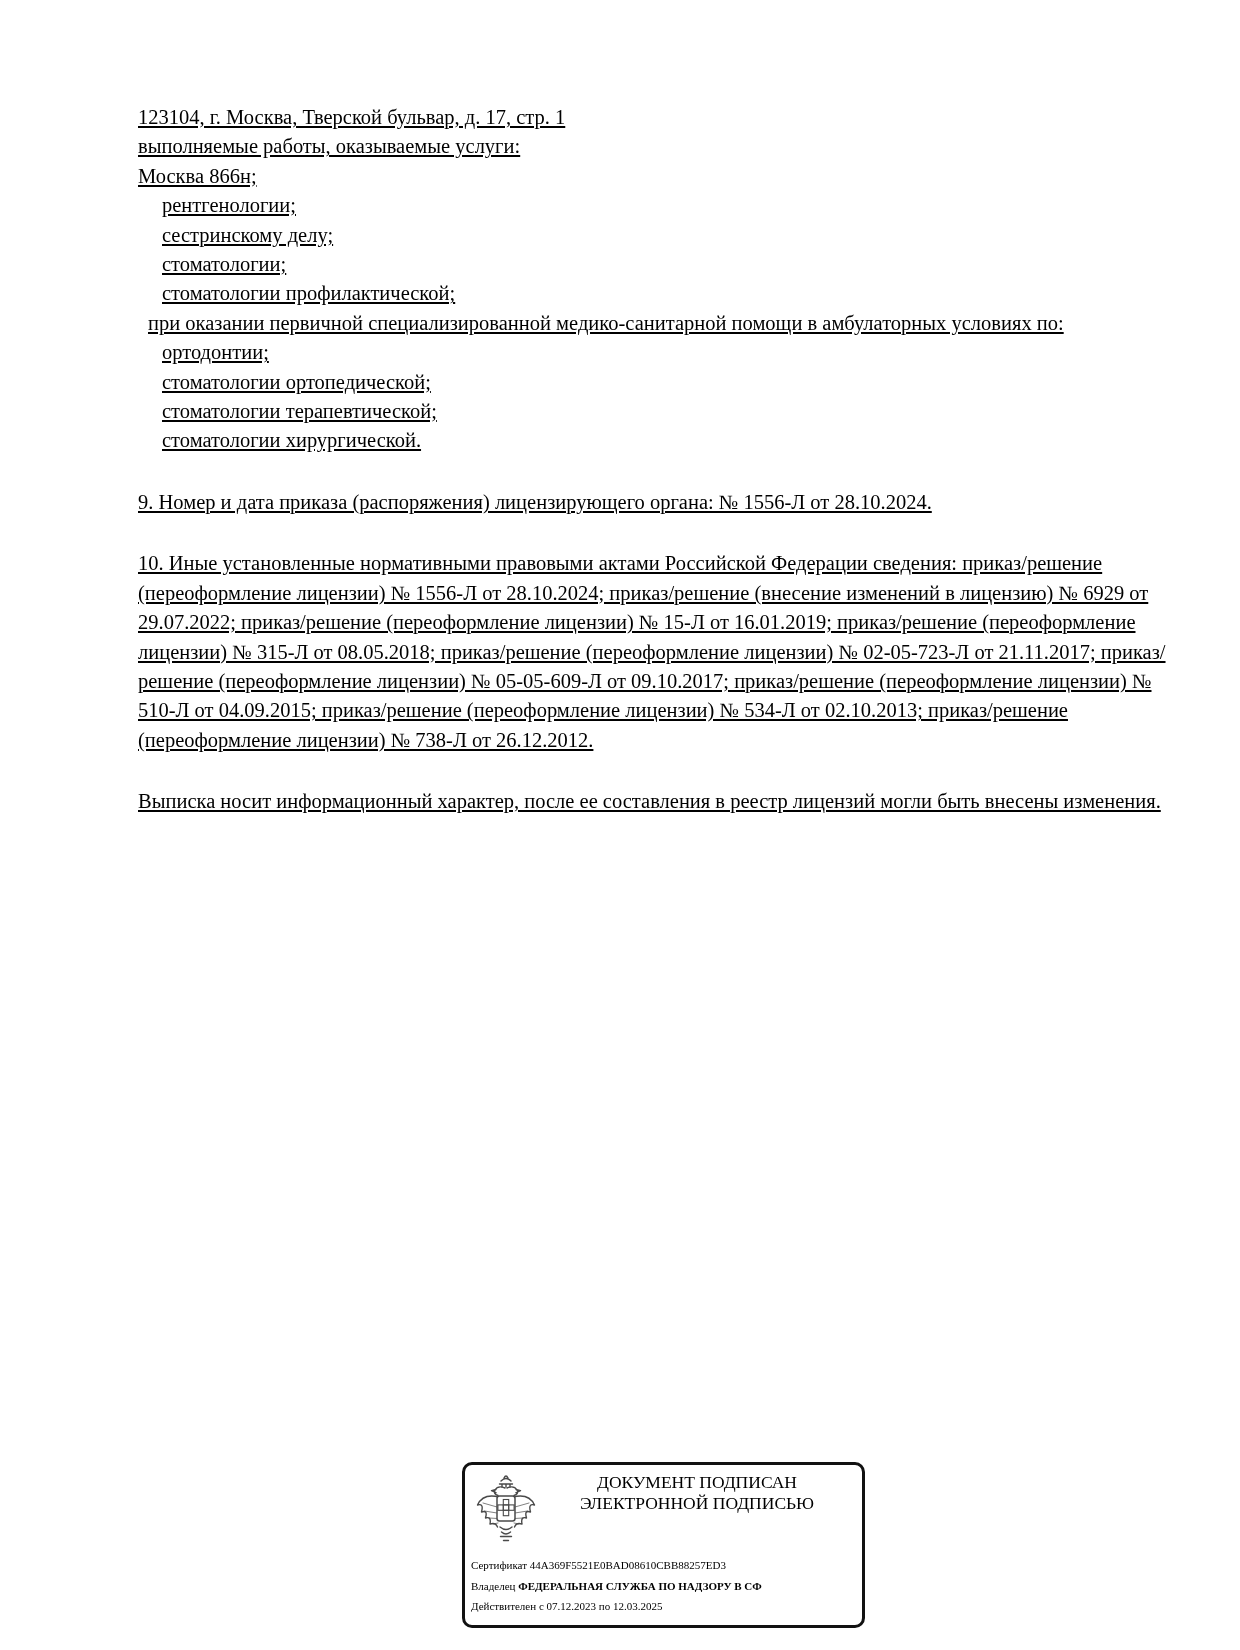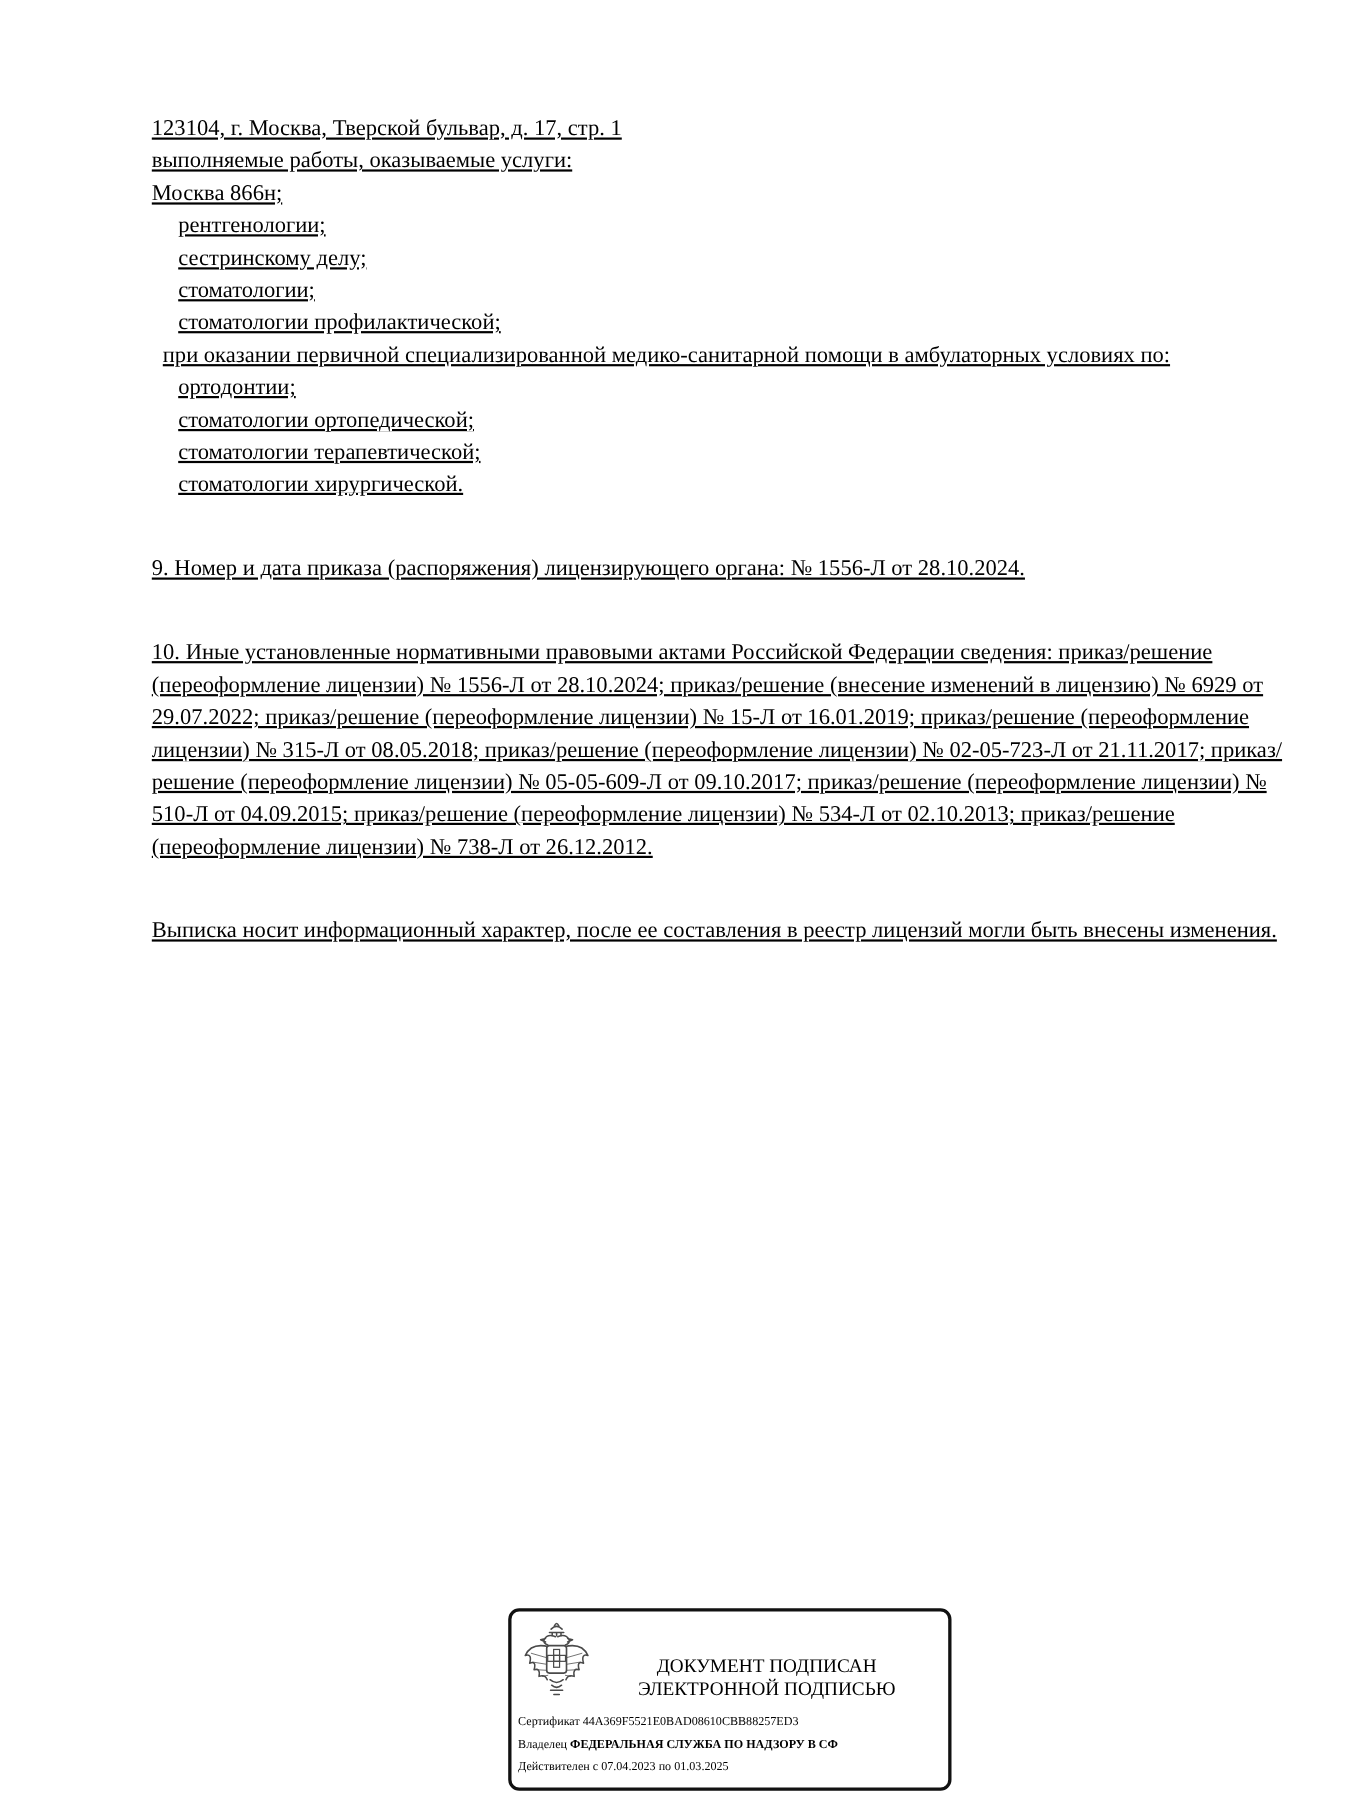--- a/index.html
+++ b/index.html
@@ -20,41 +20,41 @@
     position: absolute;
     left: 138px;
     top: 103px;
     width: 1030px;
     font-size: 20.5px;
     line-height: 29.4px;
     text-align: left;
     text-decoration: underline;
   }
   .para { margin: 0; }
-  .para.gap { margin-top: 47px; }
+  .para.gap { margin-top: 32px; }
   .indent-0 { text-indent: 0; }
   .indent-1 { text-indent: 10px; }
   .indent-2 { text-indent: 24px; }
 
   
   .stamp {
     position: absolute;
     left: 462px;
     top: 1462px;
     width: 403px;
     height: 166px;
     box-sizing: border-box;
     border: 3px solid #111111;
     border-radius: 10px;
     background: #ffffff;
     overflow: hidden;
   }
   .stamp-top {
     display: flex;
-    align-items: flex-end;
+    align-items: flex-start;
     padding: 7px 2px 0 9px;
   }
   .emblem {
     width: 64px;
     height: 74px;
     flex: 0 0 auto;
   }
   .stamp-title {
     flex: 1 1 auto;
     text-align: center;
@@ -129,15 +129,15 @@
       </svg>
     </div>
     <div class="stamp-title">
       <div>ДОКУМЕНТ ПОДПИСАН</div>
       <div>ЭЛЕКТРОННОЙ ПОДПИСЬЮ</div>
     </div>
   </div>
   <div class="stamp-lines">
     <div class="stamp-line"><span>Сертификат</span>&nbsp;<span>44A369F5521E0BAD08610CBB88257ED3</span></div>
     <div class="stamp-line"><span>Владелец</span>&nbsp;<span class="owner-value">ФЕДЕРАЛЬНАЯ СЛУЖБА ПО НАДЗОРУ В СФ</span></div>
-    <div class="stamp-line"><span>Действителен</span>&nbsp;<span>с 07.04.2023 по 01.03.2025</span></div>
+    <div class="stamp-line"><span>Действителен</span>&nbsp;<span>с 07.12.2023 по 12.03.2025</span></div>
   </div>
 </div>
 
 </body></html>

